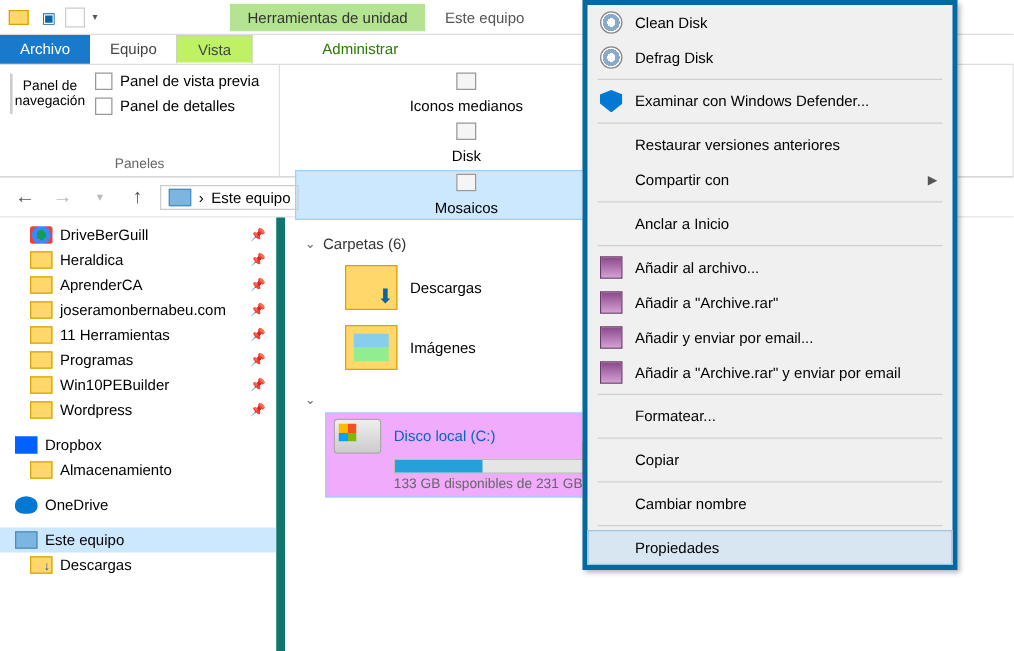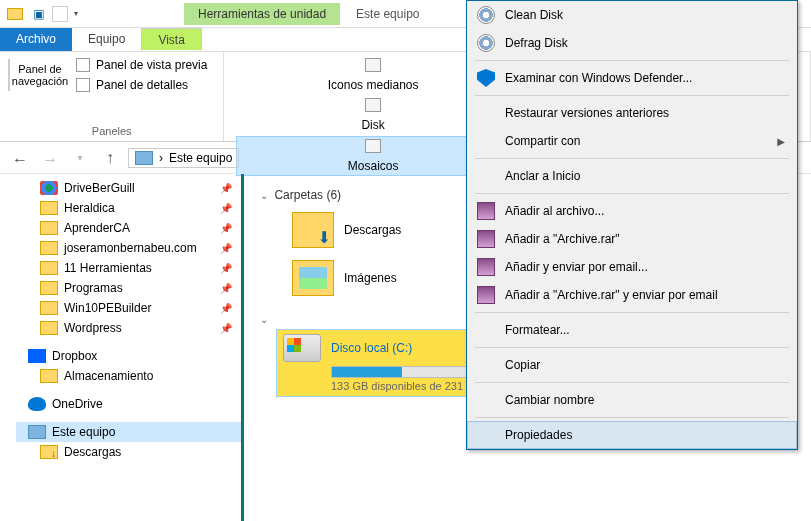--- a/index.html
+++ b/index.html
@@ -38,21 +38,21 @@
 .addr-row { height: 32px; display: flex; align-items: center; padding: 4px 8px; gap: 6px; border-bottom: 1px solid #e5e5e5; }
 .nav-arrow { font-size: 16px; color: #555; width: 24px; text-align: center; }
 .nav-arrow.disabled { color: #bbb; }
 .addr-bar { display: flex; align-items: center; gap: 6px; border: 1px solid #ccc; padding: 2px 6px; flex: 0 0 auto; }
 .addr-bar .pc-ic { width: 18px; height: 14px; background: #7cb5df; border: 1px solid #4a8ec2; }
 
 
 .main { display: flex; height: calc(521px - 28px - 24px - 90px - 32px); }
 
 
-.sidebar { width: 228px; border-right: 3px solid #0f766e; overflow: hidden; padding: 4px 0; margin-left: 16px; }
+.sidebar { width: 228px; border-right: 7px solid #0f766e; overflow: hidden; padding: 4px 0; }
 .side-item { display: flex; align-items: center; gap: 6px; padding: 3px 8px 3px 24px; cursor: default; }
 .side-item.selected { background: #cce8ff; }
 .side-item .flic { width: 18px; height: 14px; }
 .side-item .pin { color: #888; margin-left: auto; font-size: 10px; }
 .side-sep { height: 8px; }
 .flic.folder { background: #ffd76a; border: 1px solid #d9a300; }
 .flic.drive-g { background: radial-gradient(circle, #0f9d58 33%, #4285f4 33% 66%, #ea4335 66%); border-radius: 2px; }
 .flic.dropbox { background: #0061ff; }
 .flic.onedrive { background: #0078d4; border-radius: 50% 50% 40% 40%; }
 .flic.pc { background: #7cb5df; border: 1px solid #4a8ec2; }
@@ -63,31 +63,31 @@
 .content { flex: 1; padding: 10px 0 10px 16px; position: relative; }
 .group-header { display: flex; align-items: center; gap: 6px; color: #333; padding: 4px 0; cursor: default; }
 .group-header .chev { font-size: 10px; color: #666; }
 .folder-tile { display: flex; align-items: center; gap: 10px; padding: 6px 8px; margin-left: 24px; width: 200px; }
 .folder-tile .big-folder { width: 42px; height: 36px; background: #ffd76a; border: 1px solid #d9a300; position: relative; }
 .folder-tile .big-folder.dl::after { content: "⬇"; position: absolute; right: 2px; bottom: 0; color: #0a64a4; font-size: 16px; }
 .folder-tile .big-folder.img::after { content: ""; position: absolute; inset: 6px; background: linear-gradient(#87ceeb 50%, #90ee90 50%); }
 
 .devices-row { display: flex; gap: 30px; margin-left: 16px; }
 .drive-tile { width: 230px; padding: 4px 6px; }
-.drive-tile.selected { background: #fde047; border: 1px solid #99d1ff; }
+.drive-tile.selected { background: #f0abfc; border: 1px solid #99d1ff; }
 .drive-head { display: flex; align-items: center; gap: 10px; }
 .drive-ic { width: 38px; height: 28px; background: linear-gradient(#eee, #ccc); border: 1px solid #aaa; border-radius: 3px; position: relative; }
 .drive-ic.win::before { content: ""; position: absolute; left: 3px; top: 3px; width: 14px; height: 14px; background: conic-gradient(#f25022 0 25%, #7fba00 25% 50%, #00a4ef 50% 75%, #ffb900 75%); }
 .drive-name { color: #0066cc; }
 .drive-bar { height: 12px; background: #e5e5e5; border: 1px solid #bbb; margin: 4px 0 2px 48px; position: relative; }
 .drive-bar .fill { position: absolute; left: 0; top: 0; bottom: 0; background: #26a0da; }
 .drive-free { color: #666; font-size: 11px; margin-left: 48px; }
 
 
-.ctx-menu { position: absolute; left: 466px; top: 0; width: 332px; background: #f0f0f0; border: 1px solid #0369a1; box-shadow: 2px 2px 4px rgba(0,0,0,0.3); z-index: 100; }
+.ctx-menu { position: absolute; left: 466px; top: 0; width: 300px; background: #f0f0f0; border: 4px solid #0369a1; box-shadow: 2px 2px 4px rgba(0,0,0,0.3); z-index: 100; }
 .ctx-item { display: flex; align-items: center; gap: 10px; padding: 5px 12px 5px 10px; cursor: default; }
 .ctx-item .cic { width: 18px; height: 18px; display: flex; align-items: center; justify-content: center; flex-shrink: 0; }
 .ctx-item .arrow { margin-left: auto; font-size: 10px; color: #555; }
 .ctx-sep { height: 1px; background: #d0d0d0; margin: 3px 8px; }
 .ctx-item.hover { background: #d8e6f2; border: 1px solid #a0c5e4; padding: 4px 11px 4px 9px; }
 .ctx-highlight { position: absolute; border: 3px solid #d40000; pointer-events: none; }
 .cursor { position: absolute; font-size: 18px; transform: rotate(-20deg); color: #000; pointer-events: none; }
 
 .cic.disk { background: radial-gradient(circle, #fff 30%, #8ac 30% 60%, #fff 60%); border-radius: 50%; border: 1px solid #888; }
 .cic.shield { background: #0078d4; clip-path: polygon(50% 0, 100% 20%, 100% 60%, 50% 100%, 0 60%, 0 20%); }
@@ -105,20 +105,21 @@
   <div class="qat-item" style="background:#fff;border:1px solid #ccc;width:16px;height:16px"></div>
   <span class="dropdown-arrow">▾</span>
   <div class="contextual-tab">Herramientas de unidad</div>
   <div class="title-text">Este equipo</div>
 </div>
 
 <div class="ribbon-tabs">
   <div class="ribbon-tab file">Archivo</div>
   <div class="ribbon-tab">Equipo</div>
   <div class="ribbon-tab active">Vista</div>
+  <div class="ribbon-tab contextual" style="margin-left:40px">Administrar</div>
 </div>
 
 <div class="ribbon-body">
   <div class="ribbon-group">
     <div class="panel-nav">
       <div class="panel-nav-big">
         <div class="ic"></div>
         <span style="white-space:pre-line;font-size:11px;line-height:1.1">Panel de
 navegación</span>
       </div>

